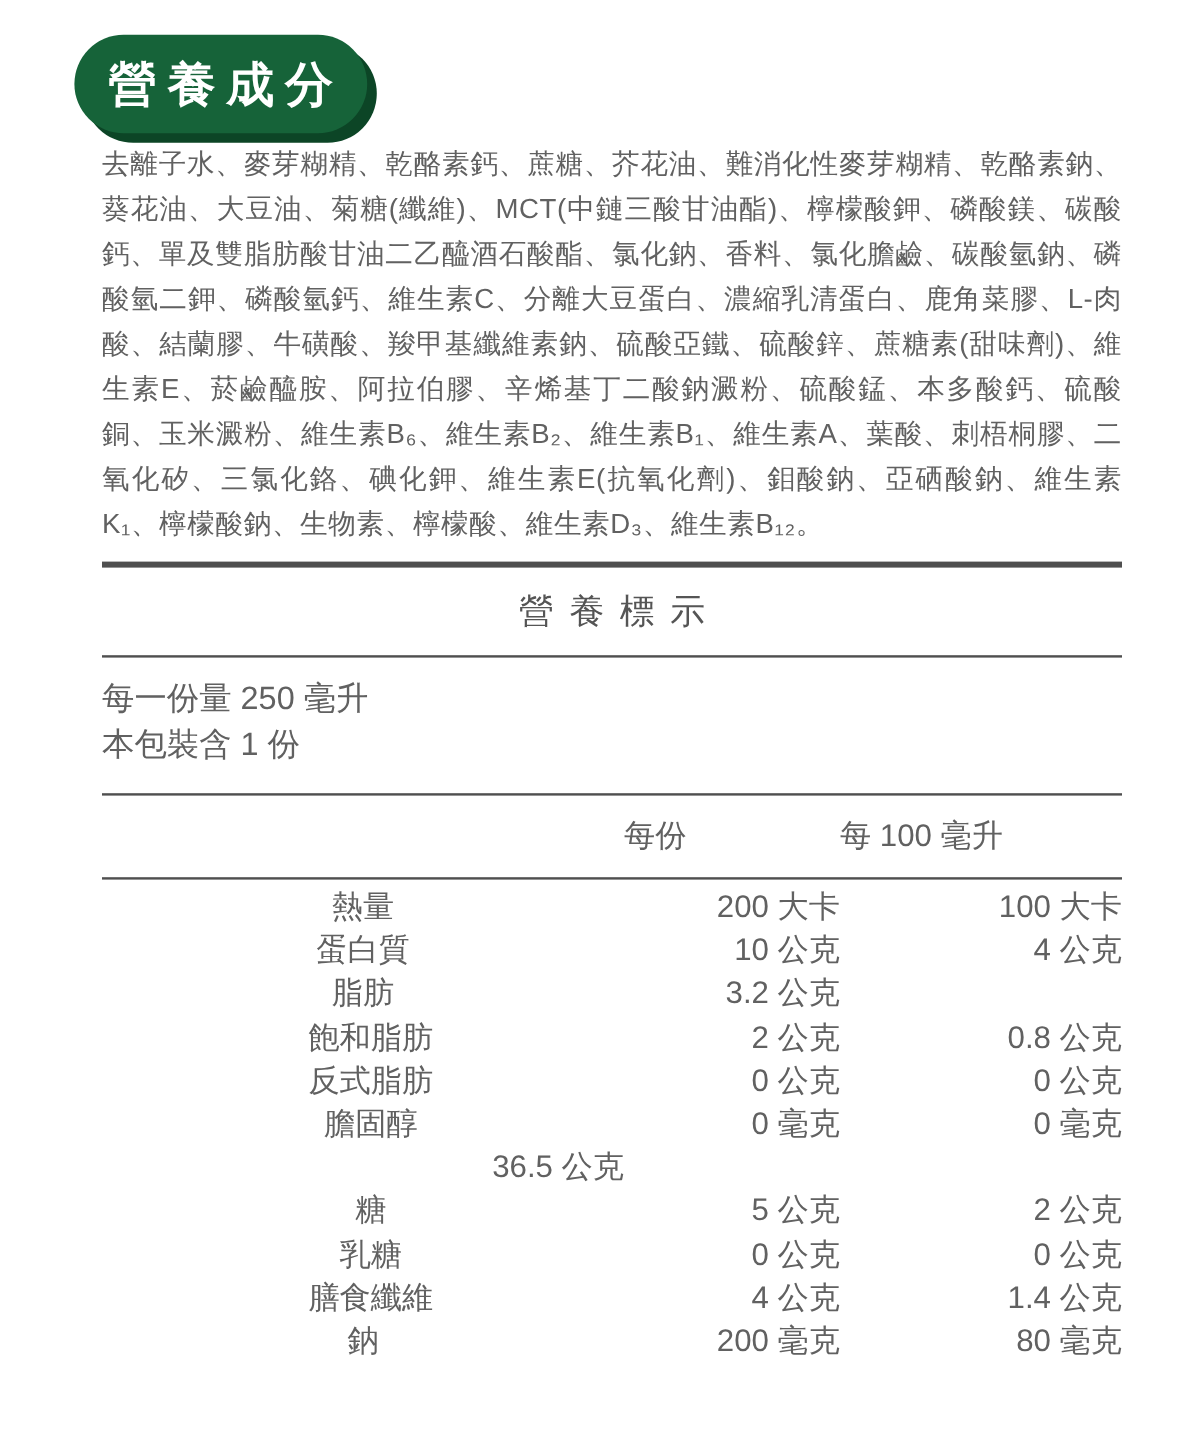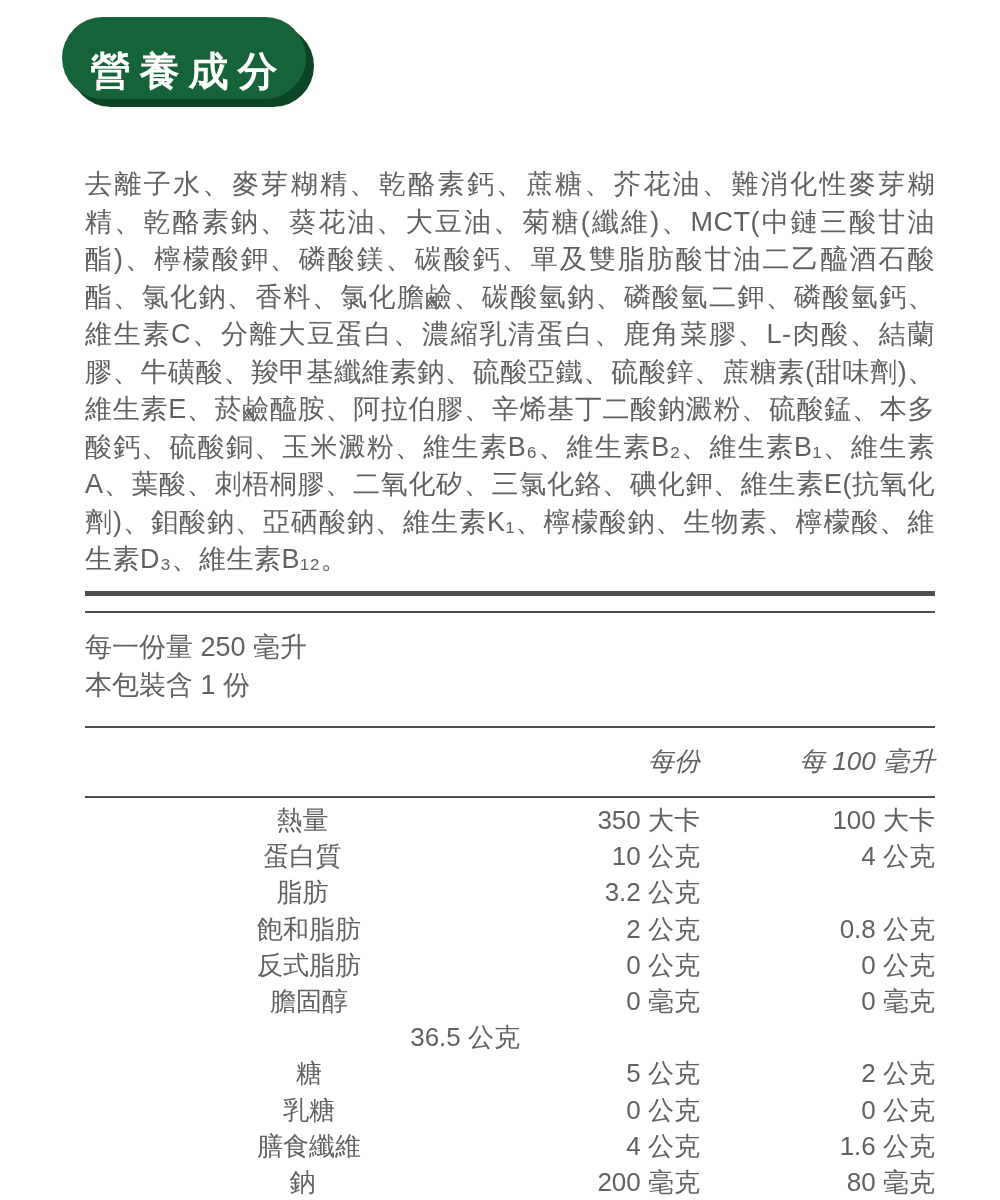--- a/index.html
+++ b/index.html
@@ -13,46 +13,45 @@
   body{
     background:#ffffff;
     font-family:"Liberation Sans","DejaVu Sans",sans-serif;
     color:var(--text-gray);
     overflow:hidden;
   }
   .page{position:relative;width:1000px;height:1200px;background:#fff;}
 
   
   .badge{
-    position:absolute;left:62px;top:17px;
+    position:absolute;left:62px;top:29px;
     width:244px;height:82px;
     background:var(--badge-green);
     border-radius:42px;
     box-shadow:8px 8px 0 var(--badge-shadow);
-    display:flex;align-items:flex-end;justify-content:center;
+    display:flex;align-items:center;justify-content:center;
   }
   .badge span{
     color:#ffffff;
     font-size:40px;font-weight:bold;
     letter-spacing:9px;
     padding-left:9px; 
     white-space:nowrap;
   }
 
   .content{
     position:absolute;left:85px;top:118px;width:850px;
   }
 
   .ingredients{
-    font-size:27px;
+    font-size:23px;
     line-height:37.5px;
     text-align:justify;
     letter-spacing:0.5px;
     color:var(--text-gray);
-    margin-top:48px;
   }
 
   .divider-thick{
     margin-top:12px;height:5px;background:var(--divider);
   }
   .divider-thin{
     height:2px;background:var(--divider);
   }
 
   .section-title{
@@ -74,21 +73,21 @@
   }
 
   .table-header{
     height:68px;
     display:grid;
     grid-template-columns:1fr 180px 235px;
     align-items:center;
     font-size:26px;
     color:var(--text-gray);
   }
-  .table-header .col{text-align:right;font-style:italic;}
+  .table-header .col{text-align:left;}
 
   .table-body{padding-top:5px;}
   .t-row{
     height:36.2px;
     display:grid;
     grid-template-columns:1fr 180px 235px;
     align-items:center;
     font-size:26px;
     color:var(--text-gray);
   }
@@ -104,20 +103,21 @@
   <div class="badge">
     <span>營養成分</span>
   </div>
 
   <div class="content">
 
     <p class="ingredients">去離子水、麥芽糊精、乾酪素鈣、蔗糖、芥花油、難消化性麥芽糊精、乾酪素鈉、葵花油、大豆油、菊糖(纖維)、MCT(中鏈三酸甘油酯)、檸檬酸鉀、磷酸鎂、碳酸鈣、單及雙脂肪酸甘油二乙醯酒石酸酯、氯化鈉、香料、氯化膽鹼、碳酸氫鈉、磷酸氫二鉀、磷酸氫鈣、維生素C、分離大豆蛋白、濃縮乳清蛋白、鹿角菜膠、L-肉酸、結蘭膠、牛磺酸、羧甲基纖維素鈉、硫酸亞鐵、硫酸鋅、蔗糖素(甜味劑)、維生素E、菸鹼醯胺、阿拉伯膠、辛烯基丁二酸鈉澱粉、硫酸錳、本多酸鈣、硫酸銅、玉米澱粉、維生素B₆、維生素B₂、維生素B₁、維生素A、葉酸、刺梧桐膠、二氧化矽、三氯化鉻、碘化鉀、維生素E(抗氧化劑)、鉬酸鈉、亞硒酸鈉、維生素K₁、檸檬酸鈉、生物素、檸檬酸、維生素D₃、維生素B₁₂。</p>
 
     <div class="divider-thick"></div>
 
+    <div class="section-title">營養標示</div>
 
     <div class="divider-thin title-divider"></div>
 
     <div class="serving-info">
       <div>每一份量 250 毫升</div>
       <div>本包裝含 1 份</div>
     </div>
 
     <div class="divider-thin"></div>
 
@@ -125,21 +125,21 @@
       <div class="col"></div>
       <div class="col">每份</div>
       <div class="col">每 100 毫升</div>
     </div>
 
     <div class="divider-thin"></div>
 
     <div class="table-body">
   <div class="t-row">
     <div class="label">熱量</div>
-    <div class="num">350 大卡</div>
+    <div class="num">200 大卡</div>
     <div class="num">100 大卡</div>
   </div>
 
   <div class="t-row">
     <div class="label">蛋白質</div>
     <div class="num">10 公克</div>
     <div class="num">4 公克</div>
   </div>
 
   <div class="t-row">
@@ -177,21 +177,21 @@
 
   <div class="t-row indent">
     <div class="label">乳糖</div>
     <div class="num">0 公克</div>
     <div class="num">0 公克</div>
   </div>
 
   <div class="t-row indent">
     <div class="label">膳食纖維</div>
     <div class="num">4 公克</div>
-    <div class="num">1.6 公克</div>
+    <div class="num">1.4 公克</div>
   </div>
 
   <div class="t-row">
     <div class="label">鈉</div>
     <div class="num">200 毫克</div>
     <div class="num">80 毫克</div>
   </div>
 
 </div>
 

